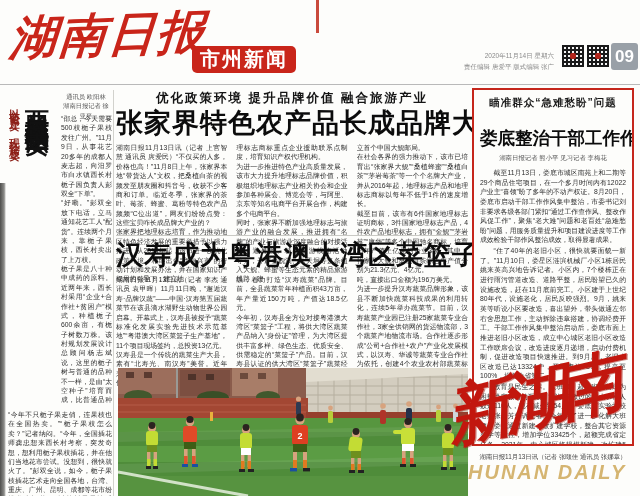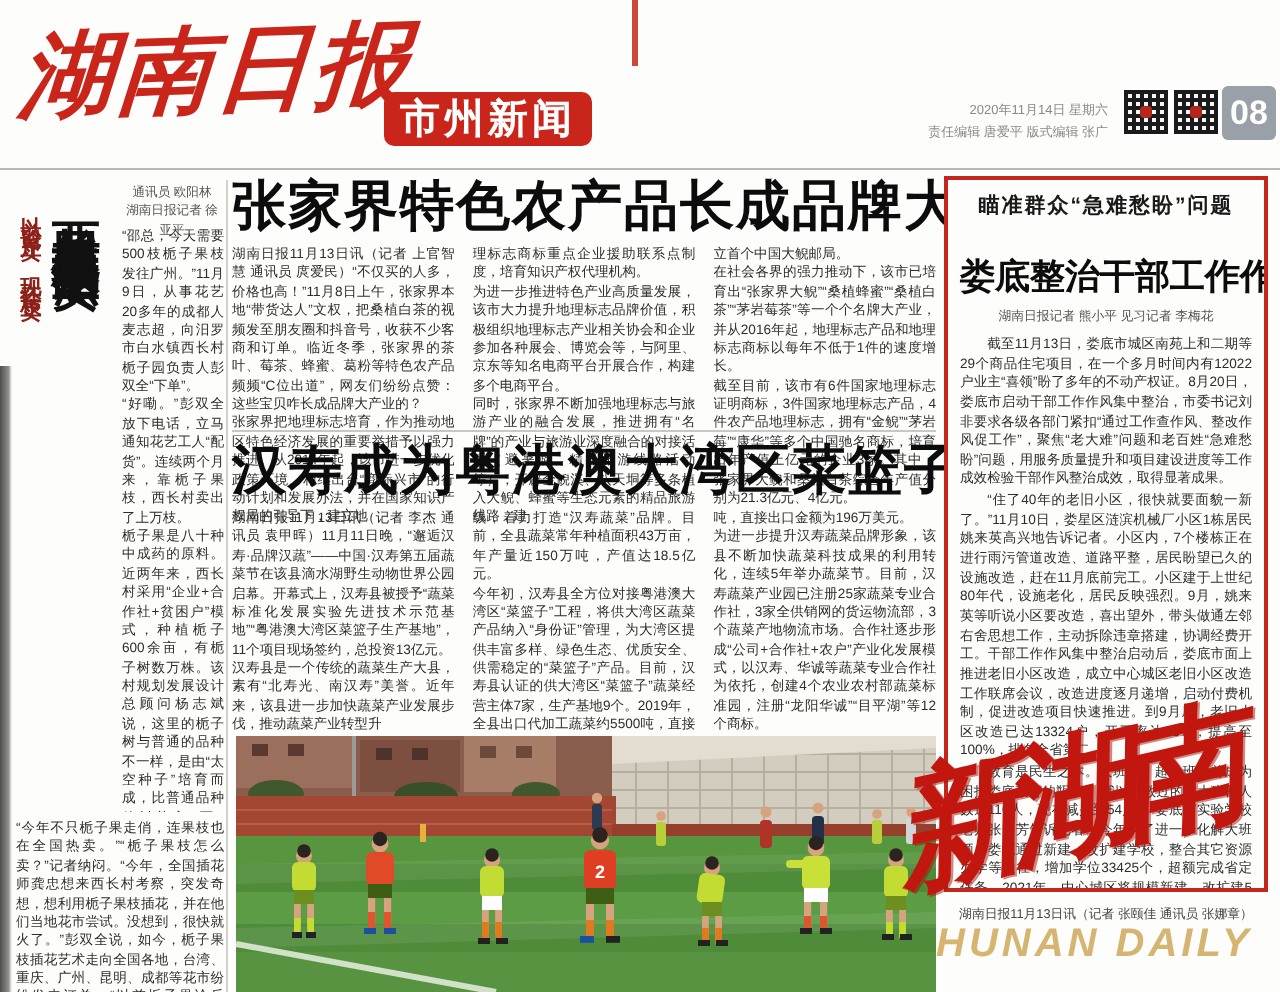--- a/index.html
+++ b/index.html
@@ -83,21 +83,21 @@
 
 <div class="page">
 
   <header>
     <div class="brand">湖南日报</div>
     <div class="section-box">市州新闻</div>
     <div class="mast-meta">2020年11月14日 星期六
 责任编辑 唐爱平 版式编辑 张广</div>
     <div class="qr qr1"></div>
     <div class="qr qr2"></div>
-    <div class="page-num">08</div>
+    <div class="page-num">09</div>
     <div class="red-sliver"></div>
     <div class="mast-rule"></div>
   </header>
 
   <div class="vrule"></div>
   <div class="edge"></div>
 
   <aside class="left-col">
     <div class="slogan v">以前论斤卖 现在论枝卖</div>
     <div class="l-headline v">西长村栀子果枝全国热卖</div>
@@ -105,20 +105,21 @@
 湖南日报记者 徐亚平</div>
     <div class="l-body-top tiny">“邵总，今天需要500枝栀子果枝发往广州。”11月9日，从事花艺20多年的成都人麦志超，向汨罗市白水镇西长村栀子园负责人彭双全“下单”。
 “好嘞。”彭双全放下电话，立马通知花艺工人“配货”。连续两个月来，靠栀子果枝，西长村卖出了上万枝。
 栀子果是八十种中成药的原料。近两年来，西长村采用“企业+合作社+贫困户”模式，种植栀子600余亩，有栀子树数万株。该村规划发展设计总顾问杨志斌说，这里的栀子树与普通的品种不一样，是由“太空种子”培育而成，比普通品种的树苗高3至5倍。
 走进西长村栀子园，记者看到，漫山遍野的栀子树上，挂满了饱满的栀子果，或黄色，或橙红色，椭圆形的果实悬挂枝头，果实顶端带有花萼，像一个个倒立的小灯笼。</div>
     <div class="l-body-bottom tiny">“今年不只栀子果走俏，连果枝也在全国热卖。”“栀子果枝怎么卖？”记者纳闷。“今年，全国插花师龚忠想来西长村考察，突发奇想，想利用栀子果枝插花，并在他们当地花市尝试。没想到，很快就火了。”彭双全说，如今，栀子果枝插花艺术走向全国各地，台湾、重庆、广州、昆明、成都等花市纷纷发来订单。“以前栀子果论斤卖，现在论枝卖，身价提高了6倍。”栀子园里，记者偶遇白水镇党委委员任嗣丹。建园之初，她就经常下基地，关注栀子花果的销售情况。她说：“栀子果论斤卖，一斤50个，价钱低，只能卖1元1斤；而今，一小株栀子果枝，就能卖6元。”</div>
   </aside>
 
   <section class="mid-col">
     <article>
+      <div class="kicker">优化政策环境 提升品牌价值 融合旅游产业</div>
       <h1 class="headline">张家界特色农产品长成品牌大产业</h1>
       <div class="cols3">
         <div class="tiny">湖南日报11月13日讯（记者 上官智慧 通讯员 庹爱民）“不仅买的人多，价格也高！”11月8日上午，张家界本地“带货达人”文权，把桑植白茶的视频发至朋友圈和抖音号，收获不少客商和订单。临近冬季，张家界的茶叶、莓茶、蜂蜜、葛粉等特色农产品频频“C位出道”，网友们纷纷点赞：这些宝贝咋长成品牌大产业的？
 张家界把地理标志培育，作为推动地区特色经济发展的重要举措予以强力推进。从2014年起，该市进一步优化政策环境，相继出台“商标兴市”的行动计划和发展办法，并在国家知识产权局的引导下，建立地</div>
         <div class="tiny">理标志商标重点企业援助联系点制度，培育知识产权代理机构。
 为进一步推进特色产业高质量发展，该市大力提升地理标志品牌价值，积极组织地理标志产业相关协会和企业参加各种展会、博览会等，与阿里、京东等知名电商平台开展合作，构建多个电商平台。
 同时，张家界不断加强地理标志与旅游产业的融合发展，推进拥有“名牌”的产业与旅游业深度融合的对接活动（避暑游、精品旅游线路活动等），开辟金鲵溪、八天垌等多条植入大鲵、蜂蜜等生态元素的精品旅游线路，建</div>
         <div class="tiny">立首个中国大鲵邮局。
 在社会各界的强力推动下，该市已培育出“张家界大鲵”“桑植蜂蜜”“桑植白茶”“茅岩莓茶”等一个个名牌大产业，并从2016年起，地理标志产品和地理标志商标以每年不低于1件的速度增长。
 截至目前，该市有6件国家地理标志证明商标，3件国家地理标志产品，4件农产品地理标志，拥有“金鲵”“茅岩莓”“康华”等多个中国驰名商标，培育出年产值上亿元的企业3家。其中，张家界大鲵和桑植白茶综合年产值分别为21.3亿元、4亿元。</div>

